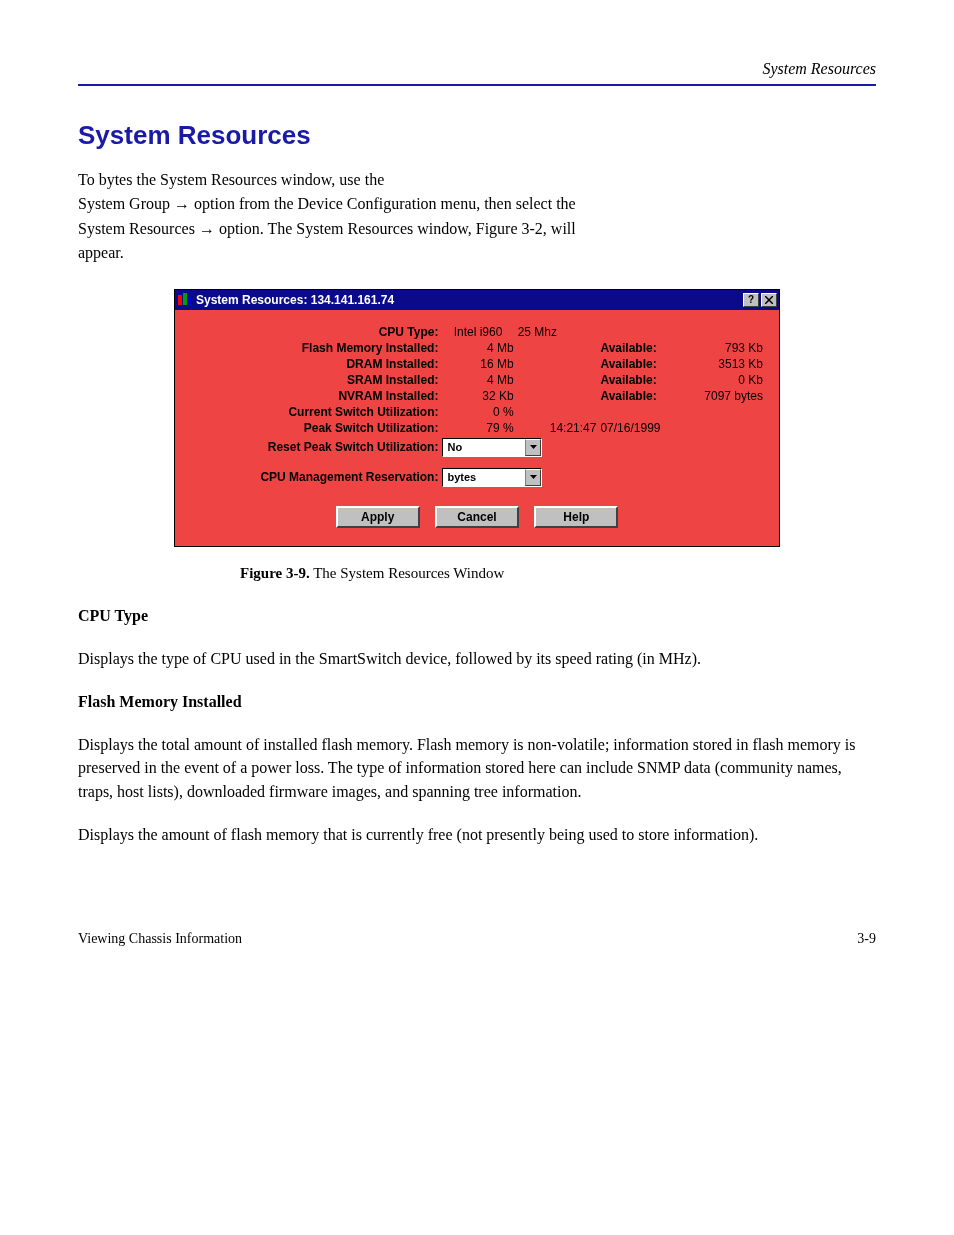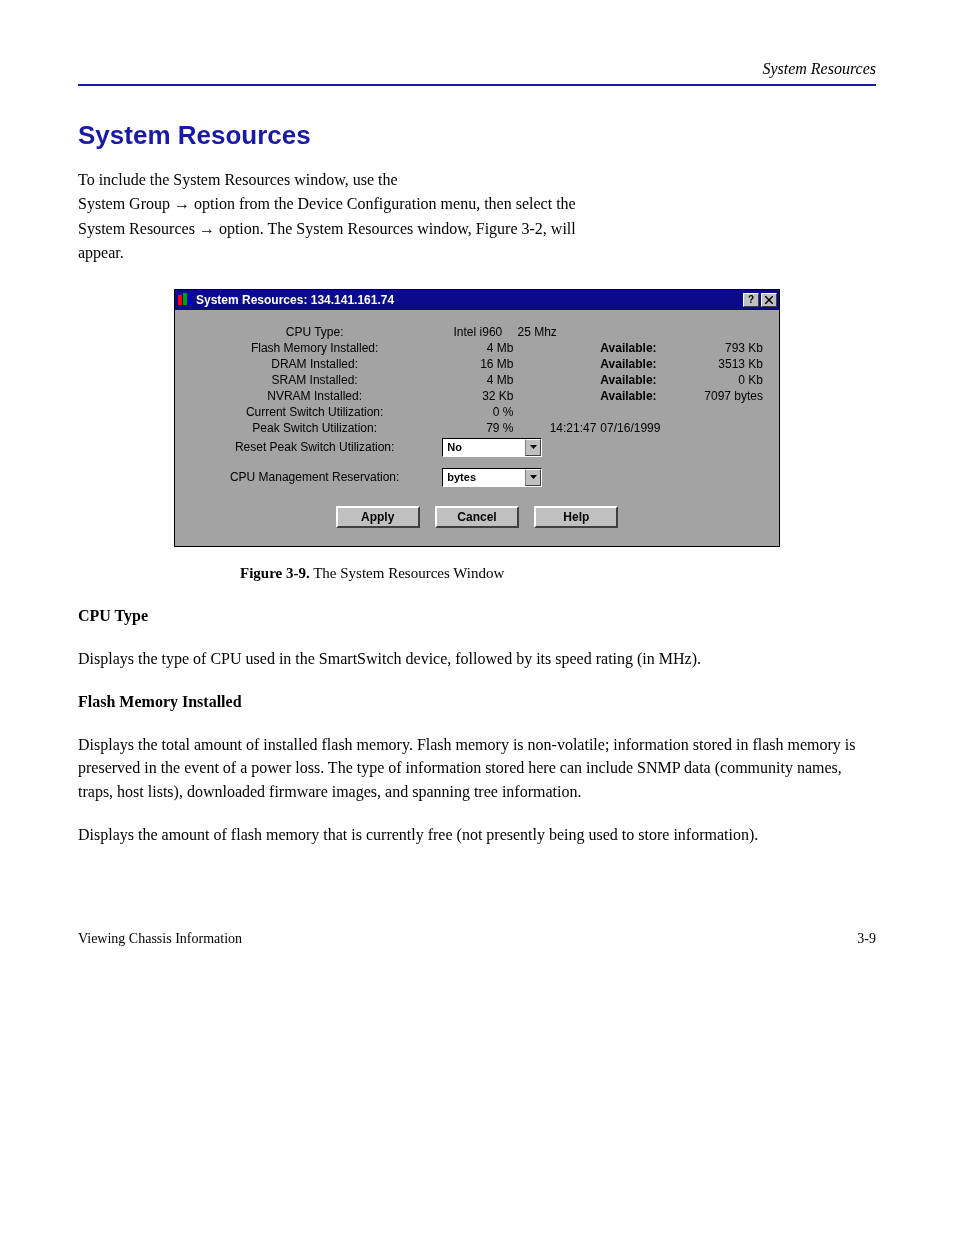--- a/index.html
+++ b/index.html
@@ -34,21 +34,21 @@
   .body-text {
     font-size: 16px;
     line-height: 1.4;
     margin-bottom: 24px;
   }
   .body-text p { margin: 2px 0; }
   .dialog {
     width: 604px;
     margin: 0 auto 18px auto;
     border: 1px solid #000;
-    background: #a3a3a3;
+    background: #ef4444;
     font-family: "MS Sans Serif", Tahoma, Arial, sans-serif;
     font-size: 12px;
   }
   .titlebar {
     background: linear-gradient(#0a0a8a, #0a0a8a);
     color: #fff;
     height: 20px;
     display: flex;
     align-items: center;
     padding: 0 2px 0 3px;
@@ -83,21 +83,21 @@
   table.fields {
     width: 100%;
     border-collapse: collapse;
   }
   table.fields td {
     padding: 1px 2px;
     vertical-align: middle;
     font-size: 12px;
     white-space: nowrap;
   }
-  td.lbl { text-align: center; font-weight: 400; width: 250px; padding-right: 6px; }
+  td.lbl { text-align: right; font-weight: 700; width: 250px; padding-right: 6px; }
   td.v1  { text-align: right; width: 72px; }
   td.v2  { text-align: left;  width: 80px; padding-left: 10px; }
   td.avl { text-align: left;  font-weight: 700; width: 80px; }
   td.v3  { text-align: right; width: 80px; }
   .select {
     display: inline-flex;
     align-items: center;
     background: #fff;
     border-top: 1px solid #000;
     border-left: 1px solid #000;
@@ -166,21 +166,21 @@
 <body>
 
 <div class="page">
 
   <div class="top-right">System Resources</div>
   <hr class="blue">
 
   <h2 class="section">System Resources</h2>
 
   <div class="body-text">
-    <p>To include the System Resources window, use the</p>
+    <p>To bytes the System Resources window, use the</p>
     <p>System Group → option from the Device Configuration menu, then select the</p>
     <p>System Resources → option. The System Resources window, Figure 3-2, will</p>
     <p>appear.</p>
   </div>
 
   <div class="dialog">
     <div class="titlebar">
       <span class="app-icon">
         <svg width="14" height="14">
             <rect x="0" y="2" width="4" height="10" fill="#ff0000"></rect>

